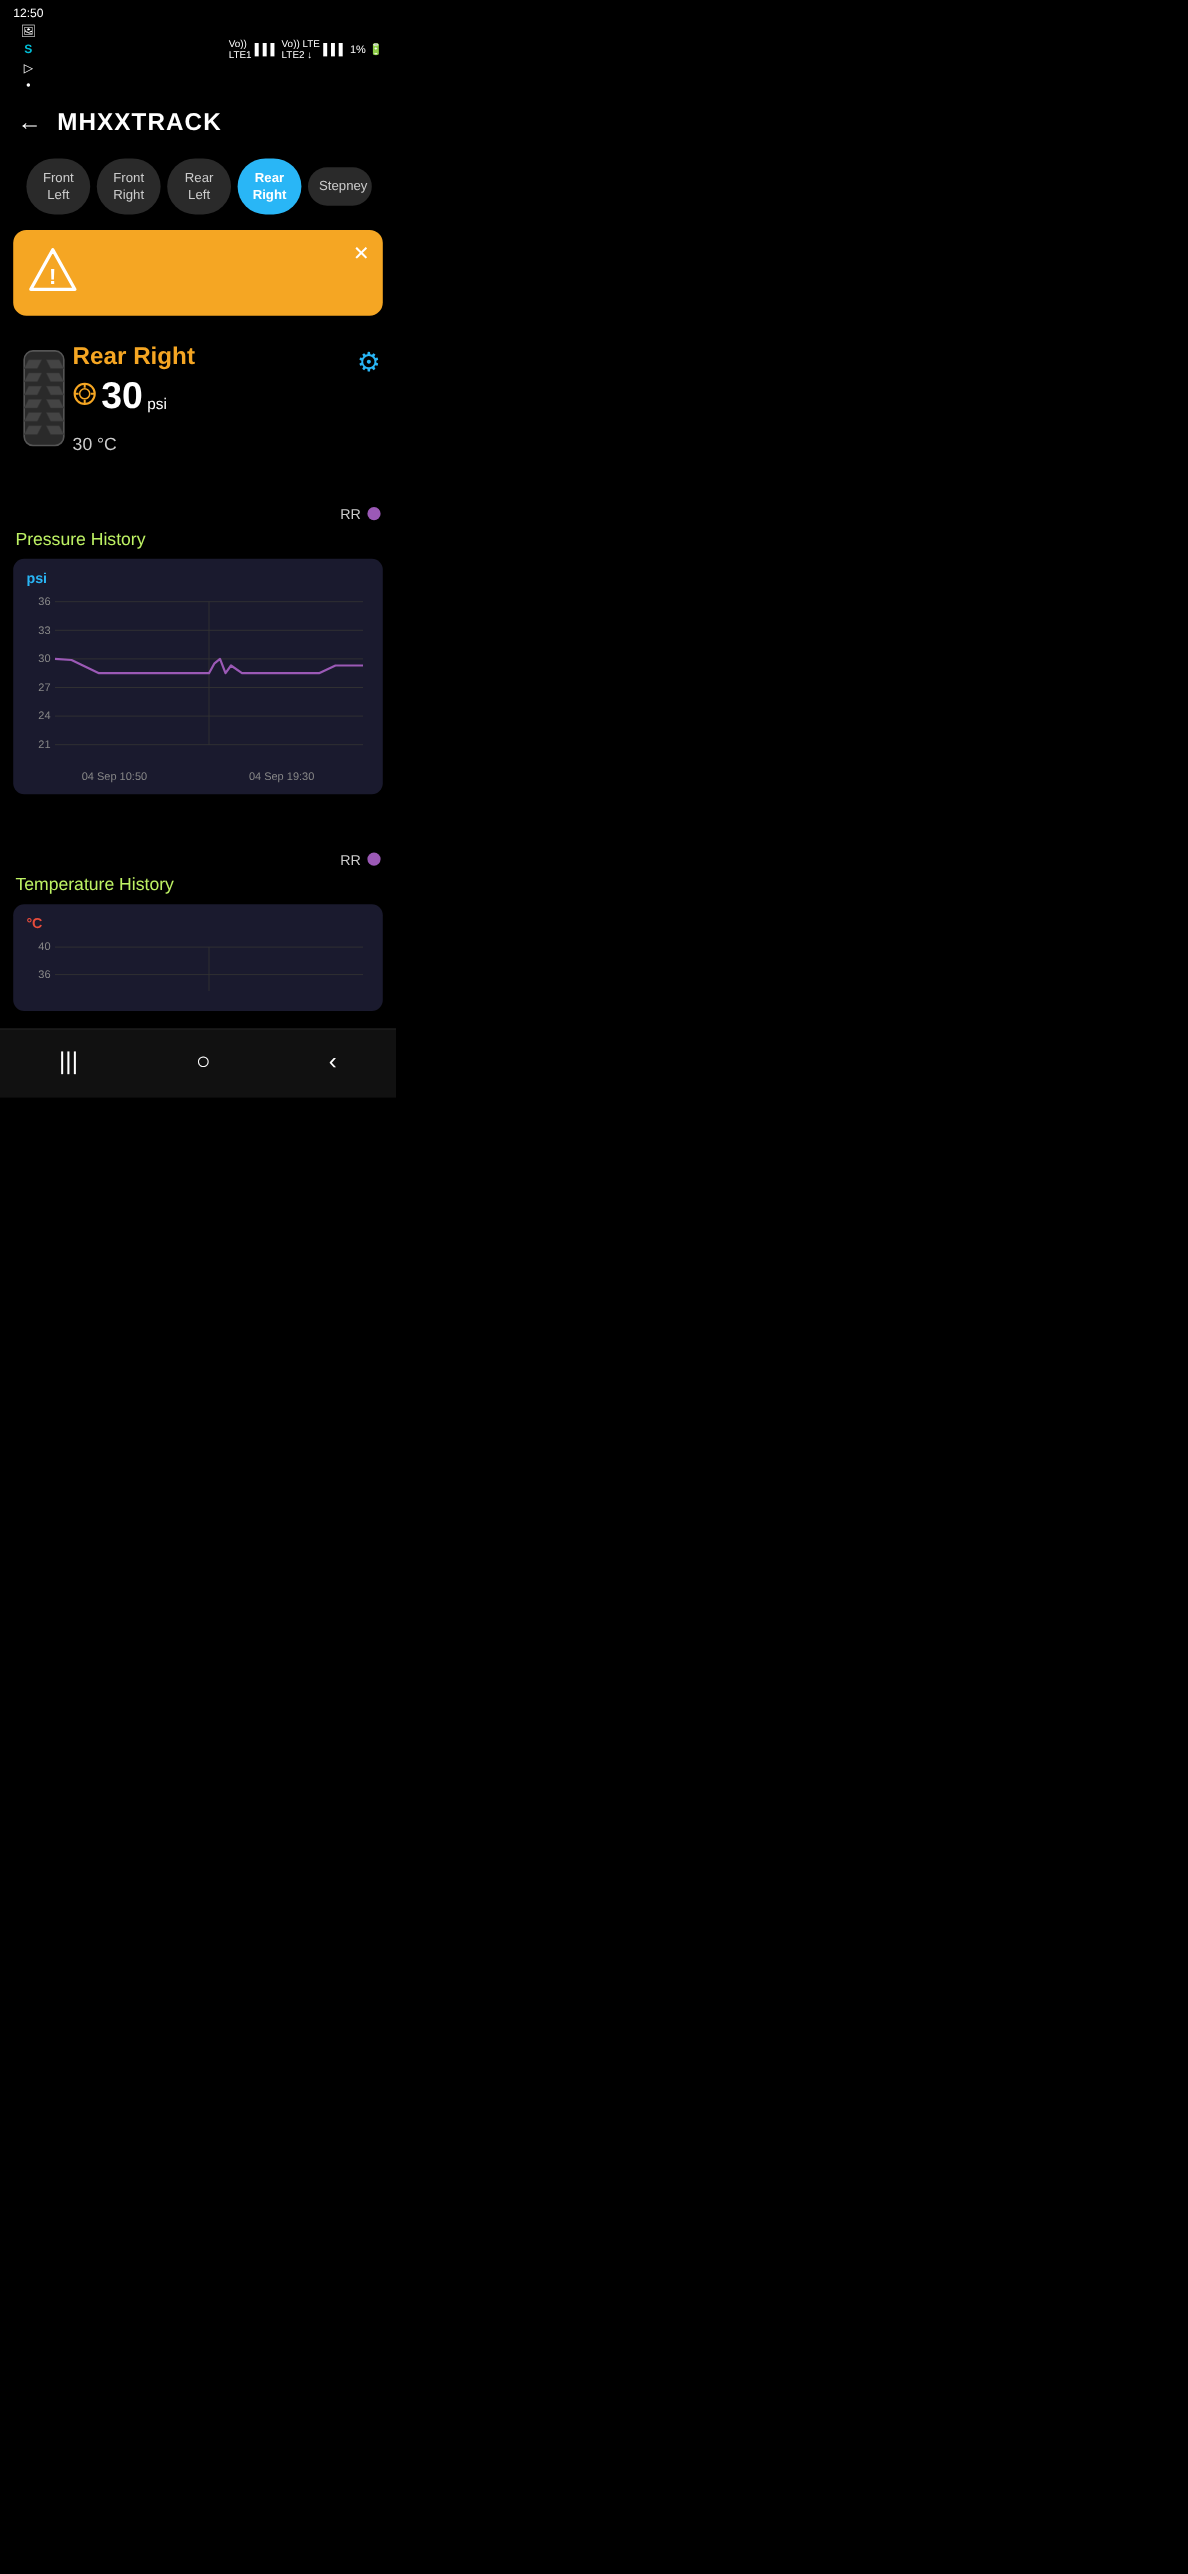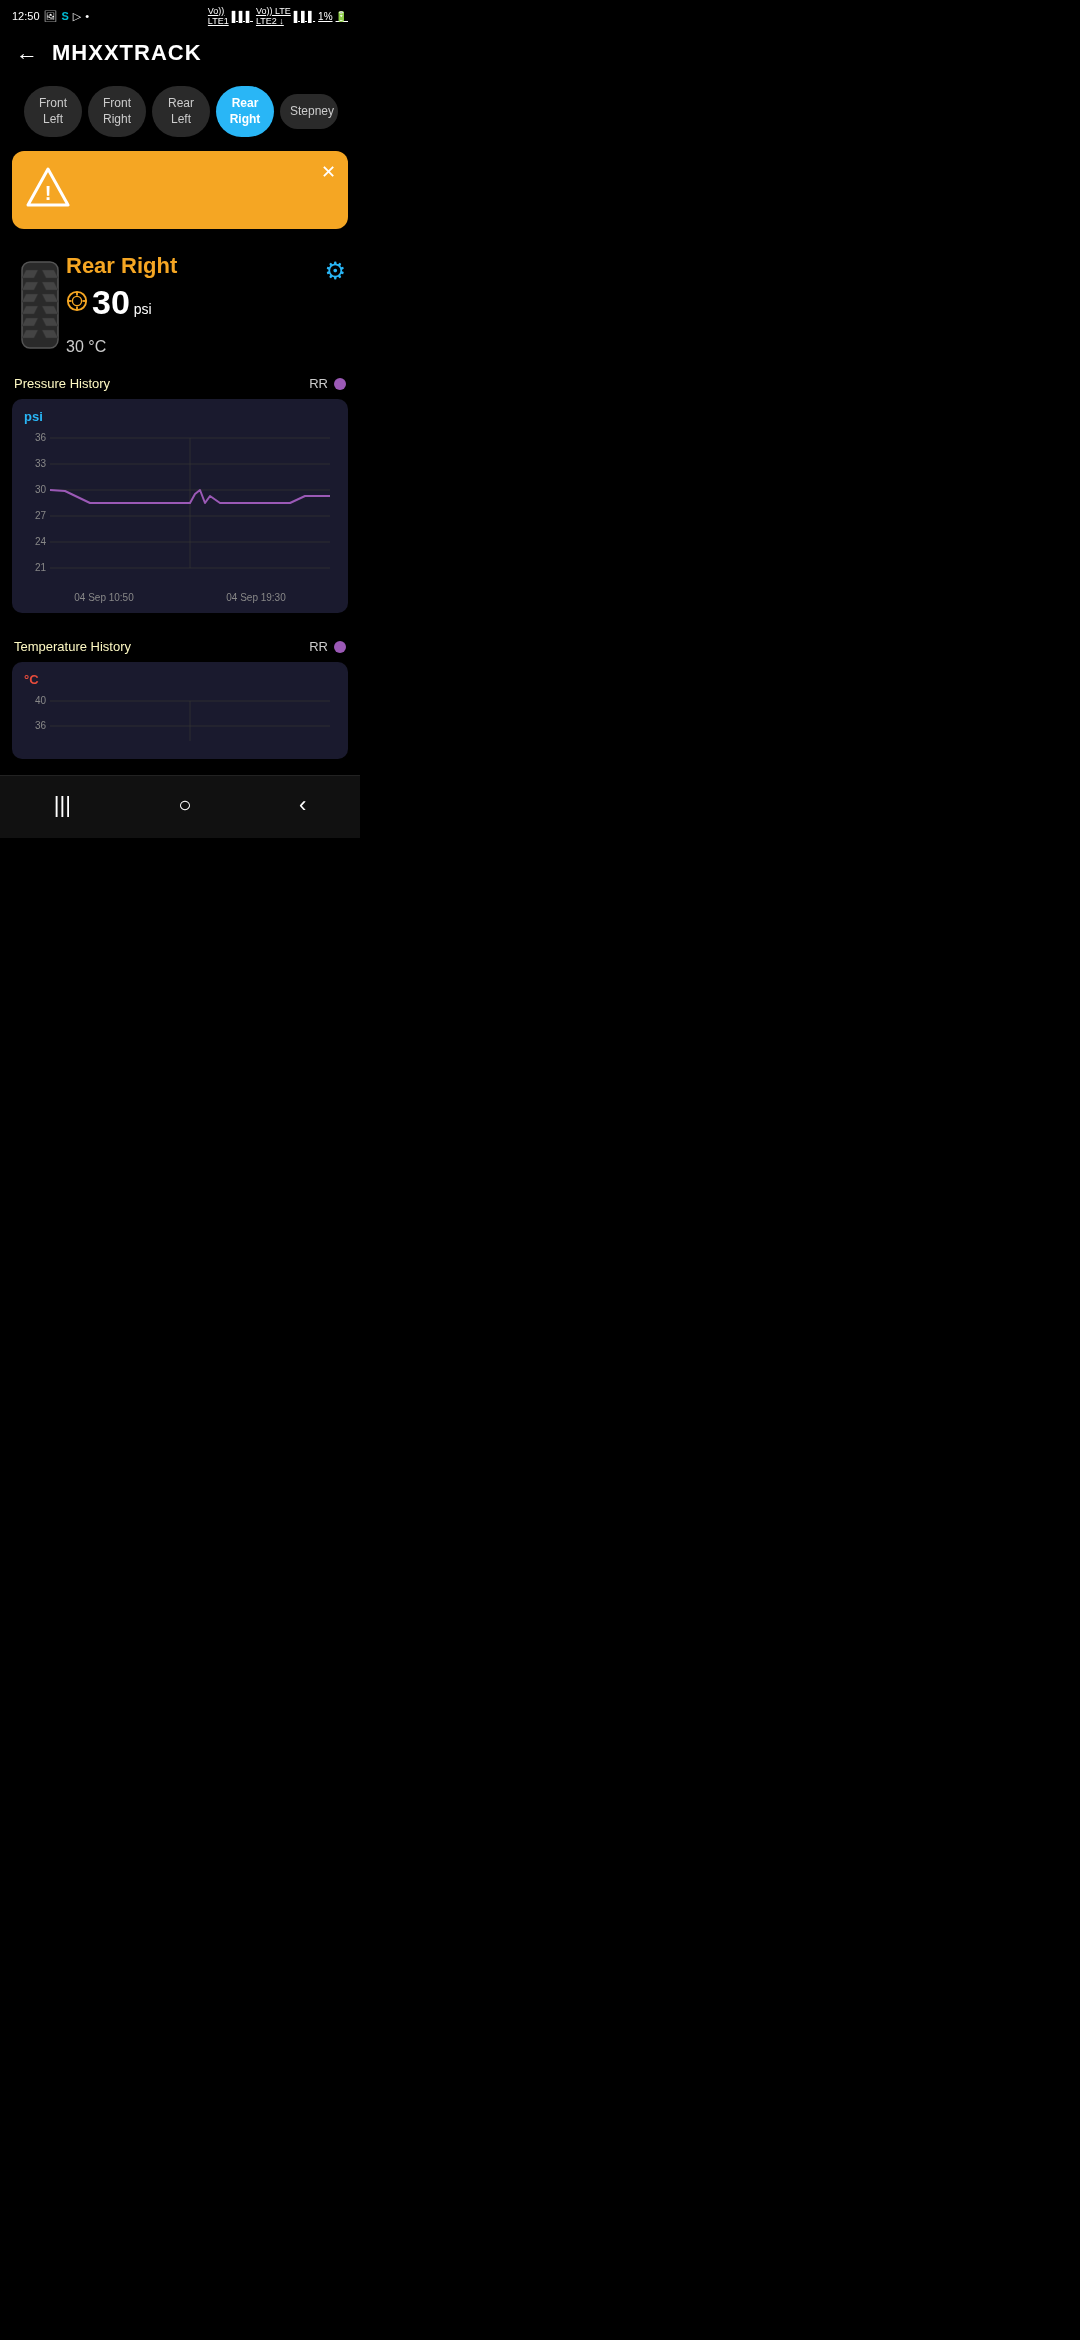--- a/index.html
+++ b/index.html
@@ -16,22 +16,22 @@
 
     
     .status-bar {
       display: flex;
       justify-content: space-between;
       align-items: center;
       padding: 6px 12px 4px;
       font-size: 11px;
       color: #fff;
     }
-    .status-left { display: flex; align-items: center; gap: 4px; }
-    .status-right { display: flex; align-items: center; gap: 3px; font-size: 10px; text-decoration: underline; }
+    .status-left { display: flex; align-items: center; gap: 4px; flex-direction: column; }
+    .status-right { display: flex; align-items: center; gap: 3px; font-size: 10px; }
 
     
     .header {
       display: flex;
       align-items: center;
       padding: 10px 16px 12px;
       gap: 14px;
     }
     .back-arrow {
       font-size: 22px;
@@ -154,21 +154,21 @@
       cursor: pointer;
     }
 
     
     .section-header {
       display: flex;
       justify-content: space-between;
       align-items: center;
       padding: 10px 14px 8px;
     }
-    .section-title { font-size: 13px; color: #fef9c3; }
+    .section-title { font-size: 16px; color: #bef264; margin-top: 48px; }
     .legend-rr {
       display: flex;
       align-items: center;
       gap: 6px;
       font-size: 13px;
       color: #ccc;
     }
     .legend-dot {
       width: 12px;
       height: 12px;

